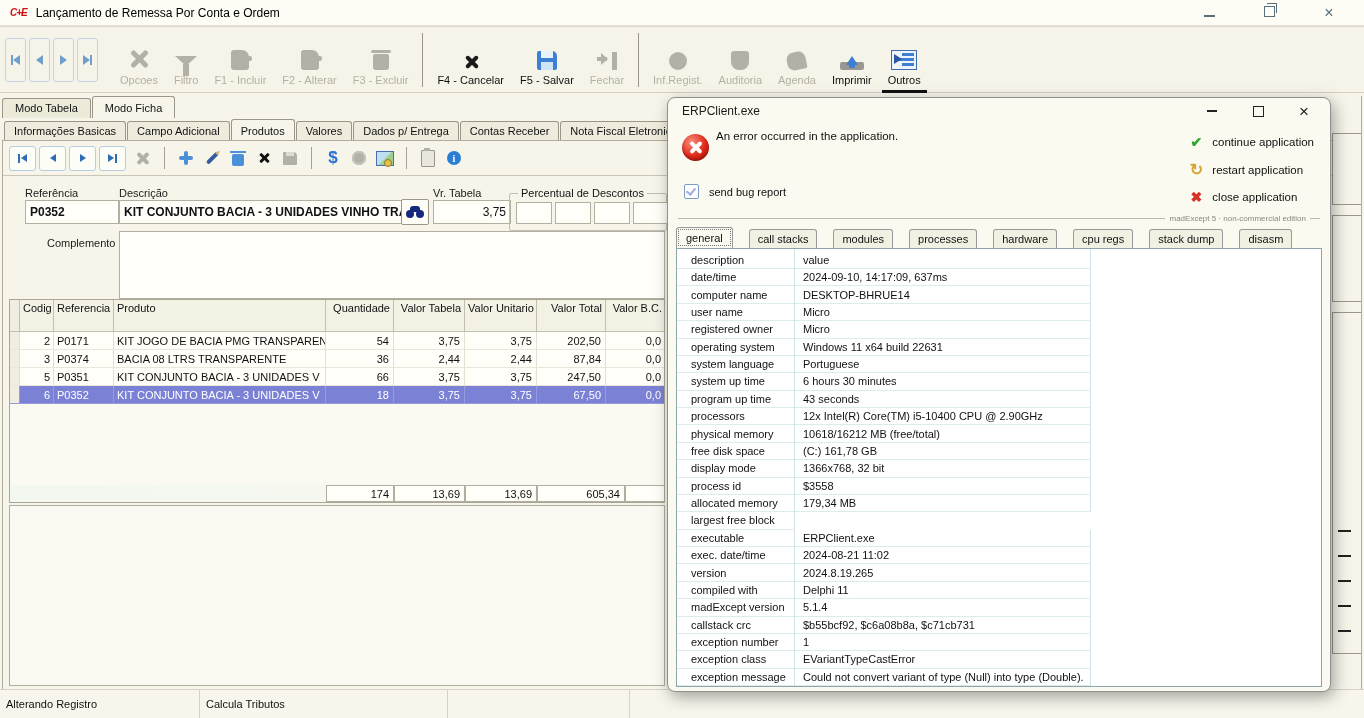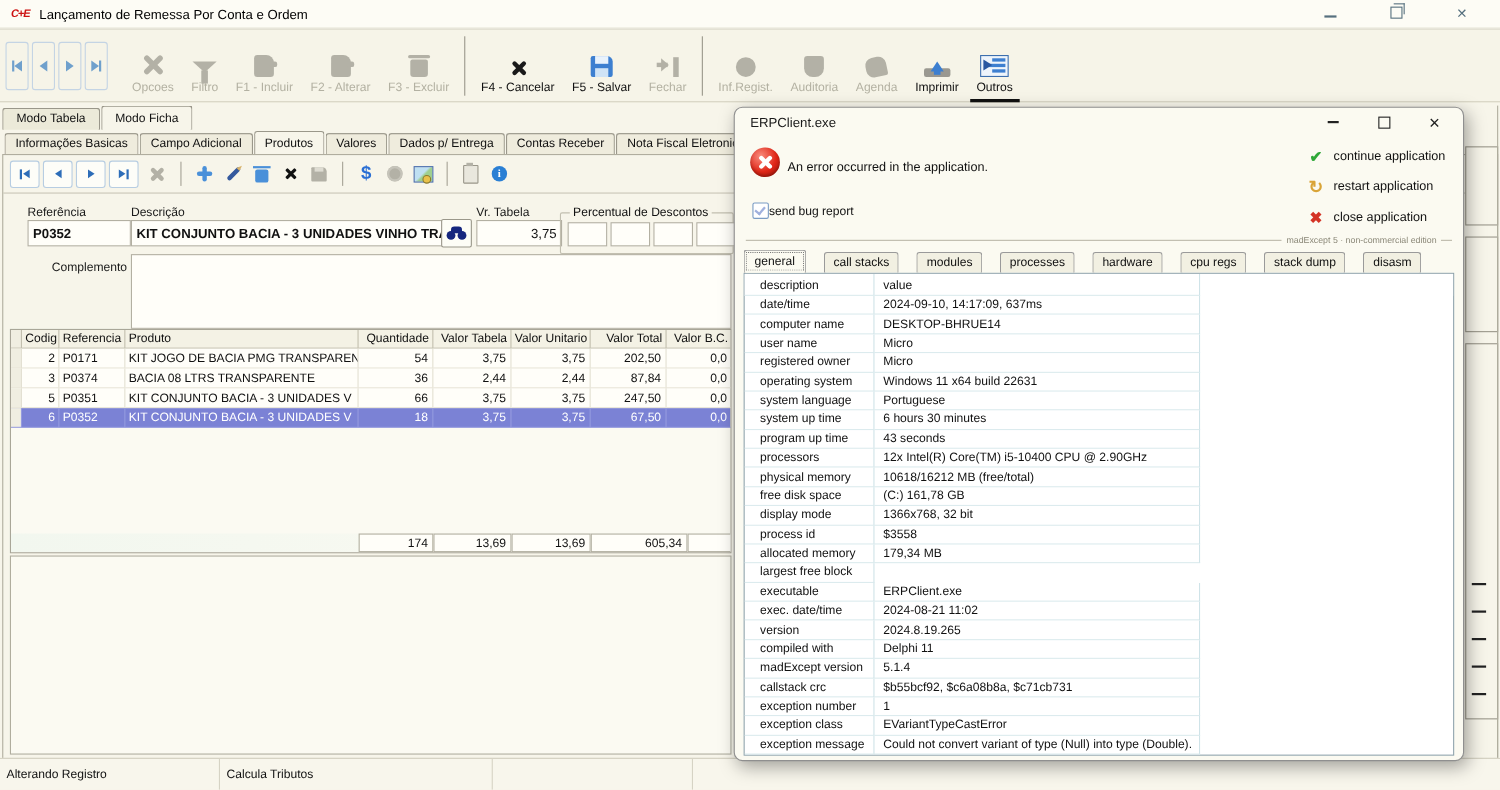--- a/index.html
+++ b/index.html
@@ -108,21 +108,21 @@
   .ic-binoc:before,.ic-binoc:after{content:"";position:absolute;bottom:0;width:8px;height:8px;border-radius:50%;background:#16277e;}
   .ic-binoc:before{left:0;} .ic-binoc:after{right:0;}
   .ic-binoc i{position:absolute;top:0;left:4px;width:10px;height:6px;background:#16277e;border-radius:3px 3px 0 0;}
   .groupbox{position:absolute;border:1px solid #c2bfb0;border-radius:2px;}
   .groupbox .legend{position:absolute;top:-7px;left:8px;background:#f7f5ea;padding:0 3px;font-size:11px;}
   .gb-inputs{position:absolute;left:6px;top:8px;display:flex;gap:3px;}
   .gb-inputs .gi{width:34px;height:20px;background:#fffef9;border:1px solid #b3b0a2;}
   .ta{position:absolute;background:#fffef9;border:1px solid #b3b0a2;}
   
   .grid{position:absolute;left:6px;top:158px;width:654px;height:202px;border:1px solid #a9a698;background:#fbfaf2;display:flex;flex-direction:column;overflow:hidden;}
-  .ghead{display:flex;height:17px;background:#f4f2e5;}
+  .ghead{display:flex;height:32px;background:#f4f2e5;}
   .ghead .gcell{border-right:1px solid #c2bfae;border-bottom:1px solid #c2bfae;padding:2px 3px 0;white-space:nowrap;overflow:hidden;}
   .grow{display:flex;height:18px;background:#fffef9;}
   .grow .gcell{border-right:1px solid #e3e0d2;border-bottom:1px solid #eae7da;padding-top:3px;white-space:nowrap;overflow:hidden;}
   .grow.sel{background:#7b82d5;color:#fff;}
   .grow.sel .gcell{border-right-color:#959bdf;border-bottom-color:#959bdf;}
   .gcell{box-sizing:border-box;flex:none;}
   .ind{width:10px;background:#f0eee1;border-right:1px solid #c2bfae;}
   .grow .ind{background:#f0eee1;}
   .c0{width:34px;text-align:right;padding-right:3px;}
   .c1{width:60px;padding-left:3px;}
@@ -152,27 +152,27 @@
   .dtitle{height:26px;display:flex;align-items:center;padding:0 14px;font-size:12px;color:#1a1a1a;}
   .dctrl{margin-left:auto;display:flex;align-items:center;gap:30px;padding-right:4px;}
   .dc{width:16px;display:flex;align-items:center;justify-content:center;color:#222;}
   .dc-min{width:10px;height:1.5px;background:#222;display:inline-block;}
   .dc-max{width:9px;height:9px;border:1.5px solid #222;display:inline-block;}
   .dc-close{font-size:17px;line-height:17px;}
   .erricon{position:absolute;left:14px;top:36px;width:27px;height:27px;border-radius:50%;
            background:radial-gradient(circle at 35% 30%,#f98c7e,#e02718 55%,#9d1208);box-shadow:inset 0 -2px 3px rgba(0,0,0,.25);}
   .erricon i{position:absolute;left:12px;top:6px;width:4px;height:15px;background:#fff;border-radius:2px;}
   .erricon i.a{transform:rotate(45deg);} .erricon i.b{transform:rotate(-45deg);}
-  .errmsg{position:absolute;left:48px;top:48px;font-size:11.5px;}
+  .errmsg{position:absolute;left:48px;top:32px;font-size:11.5px;}
   .dactions{position:absolute;right:16px;top:36px;display:flex;flex-direction:column;gap:10px;align-items:flex-start;}
   .dact{display:flex;align-items:center;gap:8px;cursor:default;}
   .dact .aicon{width:16px;text-align:center;font-size:14px;font-weight:bold;}
   .aicon.green{color:#2fa838;} .aicon.gold{color:#d9a437;font-size:16px;} .aicon.red{color:#d43325;}
   .dact .alabel{font-size:11.5px;}
-  .bugrow{position:absolute;left:16px;top:86px;display:flex;align-items:center;}
+  .bugrow{position:absolute;left:16px;top:86px;display:flex;align-items:center;gap:10px;}
   .cbx{width:13px;height:13px;background:#fff;border:1px solid #7a9cc4;border-radius:2px;position:relative;}
   .cbx:after{content:"";position:absolute;left:3px;top:1px;width:4px;height:7px;border:solid #9fb0dd;border-width:0 2px 2px 0;transform:rotate(40deg);}
   .edrow{position:absolute;left:10px;right:10px;top:116px;display:flex;align-items:center;gap:4px;}
   .edrow .ln{flex:1;height:1px;background:#bcb9aa;}
   .edrow .ln2{width:10px;height:1px;background:#bcb9aa;}
   .edrow .edtext{font-size:8px;color:#8b8878;white-space:nowrap;}
   .dtabstrip{position:absolute;left:8px;top:128px;height:22px;display:flex;align-items:flex-end;}
   .dtab{padding:3px 8px;border:1px solid #9a9a9a;border-bottom:none;border-radius:3px 3px 0 0;background:#f2f0e2;margin-right:16px;white-space:nowrap;}
   .dtab.active{background:#fbfaf1;padding:4px 9px;outline:1px dotted #777;outline-offset:-3px;position:relative;z-index:2;}
   .dtable{position:absolute;left:8px;right:8px;top:150px;bottom:4px;border:1px solid #90a4ac;background:#fff;display:flex;flex-direction:column;}

